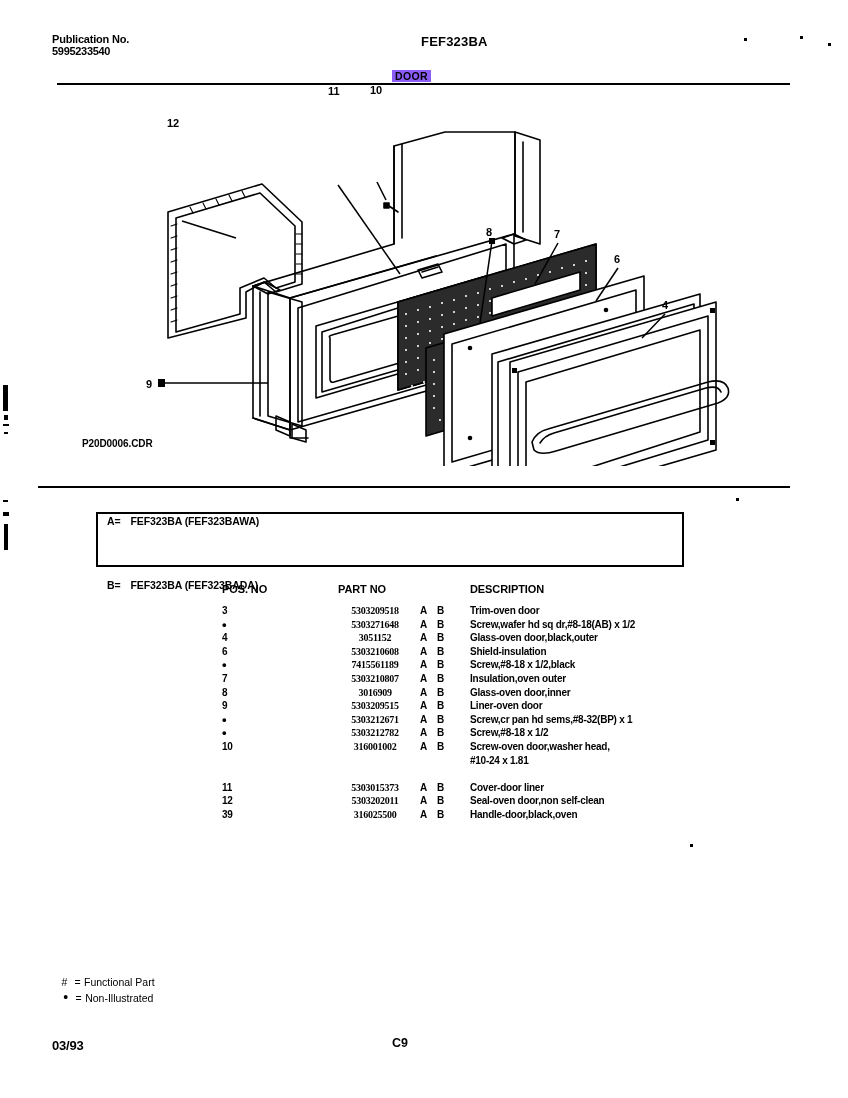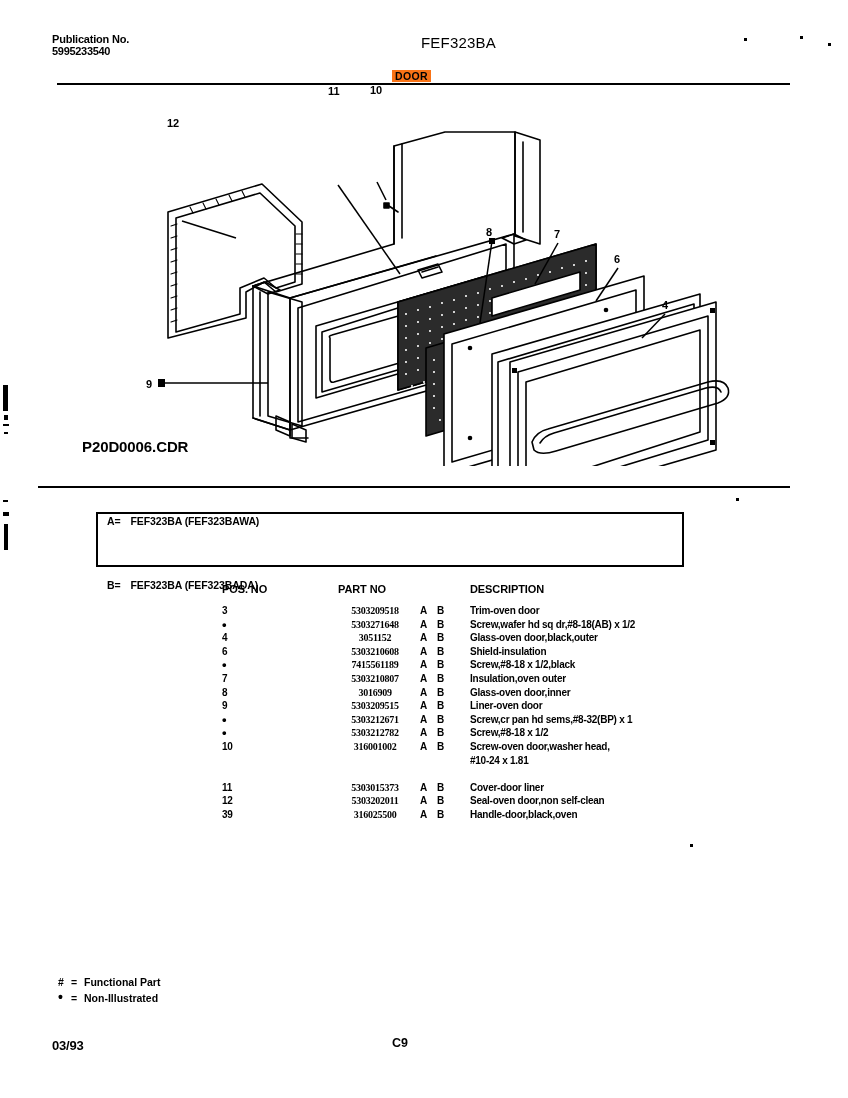--- a/index.html
+++ b/index.html
@@ -15,40 +15,40 @@
   .pub-label{
     position:absolute;left:52px;top:33px;
     font-size:11px;font-weight:bold;line-height:12.5px;letter-spacing:-.2px;
   }
   .pub-no{
     position:absolute;left:52px;top:45px;
     font-size:11px;font-weight:bold;letter-spacing:-.3px;
   }
   .model-head{
     position:absolute;left:373px;top:34px;
-    font-size:15px;font-weight:normal;letter-spacing:.2px;padding-left:48px;
+    font-size:13px;font-weight:bold;letter-spacing:.2px;padding-left:48px;
   }
   .sect-title{
     position:absolute;left:392px;top:70px;
     font-size:10.5px;font-weight:bold;letter-spacing:.4px;
-    background:#f97316;padding:0 3px;z-index:3;
+    background:#8b5cf6;padding:0 3px;z-index:3;
   }
   .rule-top{
     position:absolute;left:57px;top:83px;width:733px;height:2px;background:#000;
   }
   .rule-mid{
     position:absolute;left:38px;top:486px;width:752px;height:2px;background:#000;
   }
 
   
   .diagram{position:absolute;left:40px;top:86px;width:760px;height:380px;}
   .diagram svg{display:block;width:100%;height:100%;}
   .cad-file{
     position:absolute;left:82px;top:438px;
-    font-size:15px;font-weight:bold;letter-spacing:-.1px;
+    font-size:10px;font-weight:bold;letter-spacing:-.1px;
   }
 
   
   .legend-box{
     position:absolute;left:96px;top:512px;width:588px;height:55px;
     border:2px solid #000;box-sizing:border-box;
   }
   .legend-line{
     position:absolute;left:9px;font-size:10.5px;font-weight:bold;
     letter-spacing:-.1px;white-space:nowrap;
@@ -69,21 +69,21 @@
   .row.gap{height:13.6px;}
   .c-pos{position:absolute;left:222px;width:40px;text-align:left;}
   .c-pos.star{font-size:13px;line-height:9px;top:1px;}
   .c-part{position:absolute;left:327px;width:96px;text-align:center;font-family:Liberation Serif, serif;}
   .c-a{position:absolute;left:420px;}
   .c-b{position:absolute;left:437px;}
   .c-desc{position:absolute;left:470px;white-space:nowrap;}
   .c-desc2{position:absolute;left:470px;top:13.6px;white-space:nowrap;}
 
   
-  .notes{position:absolute;left:58px;top:975px;font-size:10.5px;font-weight:bold;line-height:15px;}
+  .notes{position:absolute;left:58px;top:975px;font-size:10.5px;font-weight:normal;line-height:15px;text-align:center;}
   .notes .sym{display:inline-block;width:13px;}
   .notes .star-sym{font-size:14px;}
   .date{position:absolute;left:52px;top:1038px;font-size:13px;font-weight:bold;letter-spacing:-.2px;}
   .pageno{position:absolute;left:392px;top:1036px;font-size:12.5px;font-weight:bold;}
 
   
   .speck{position:absolute;background:#000;}
 </style>
 </head>
 <body>

